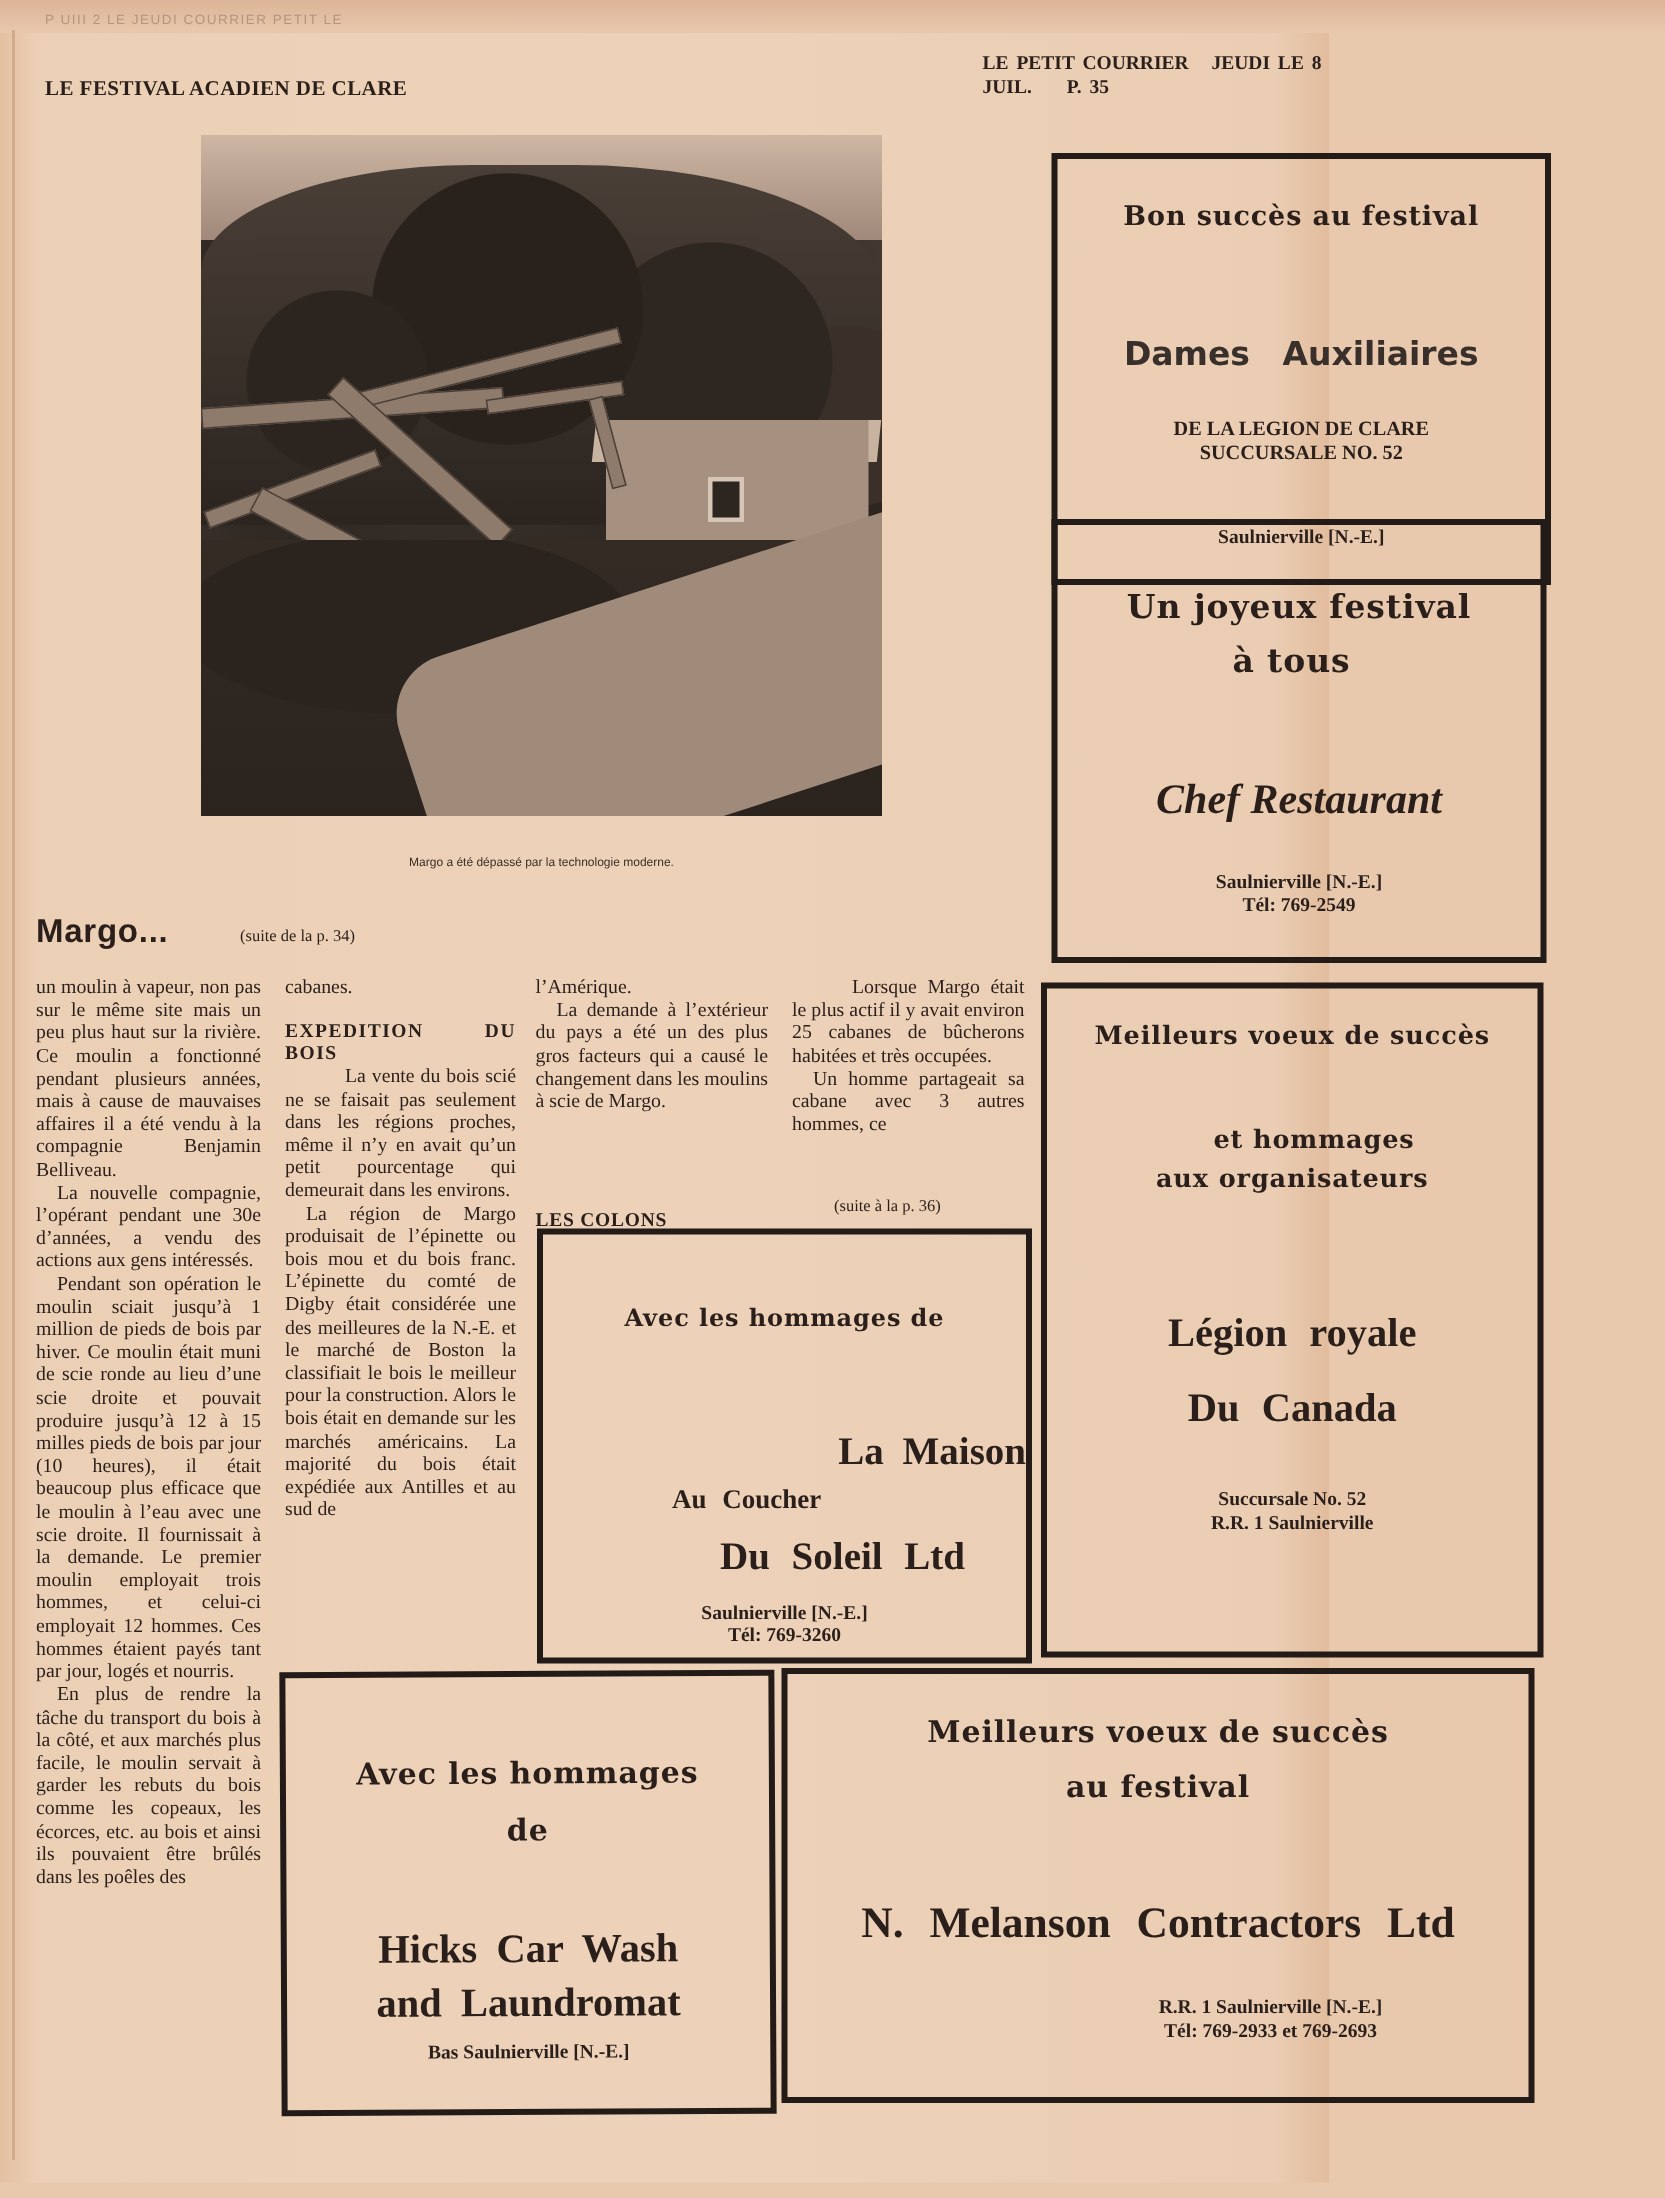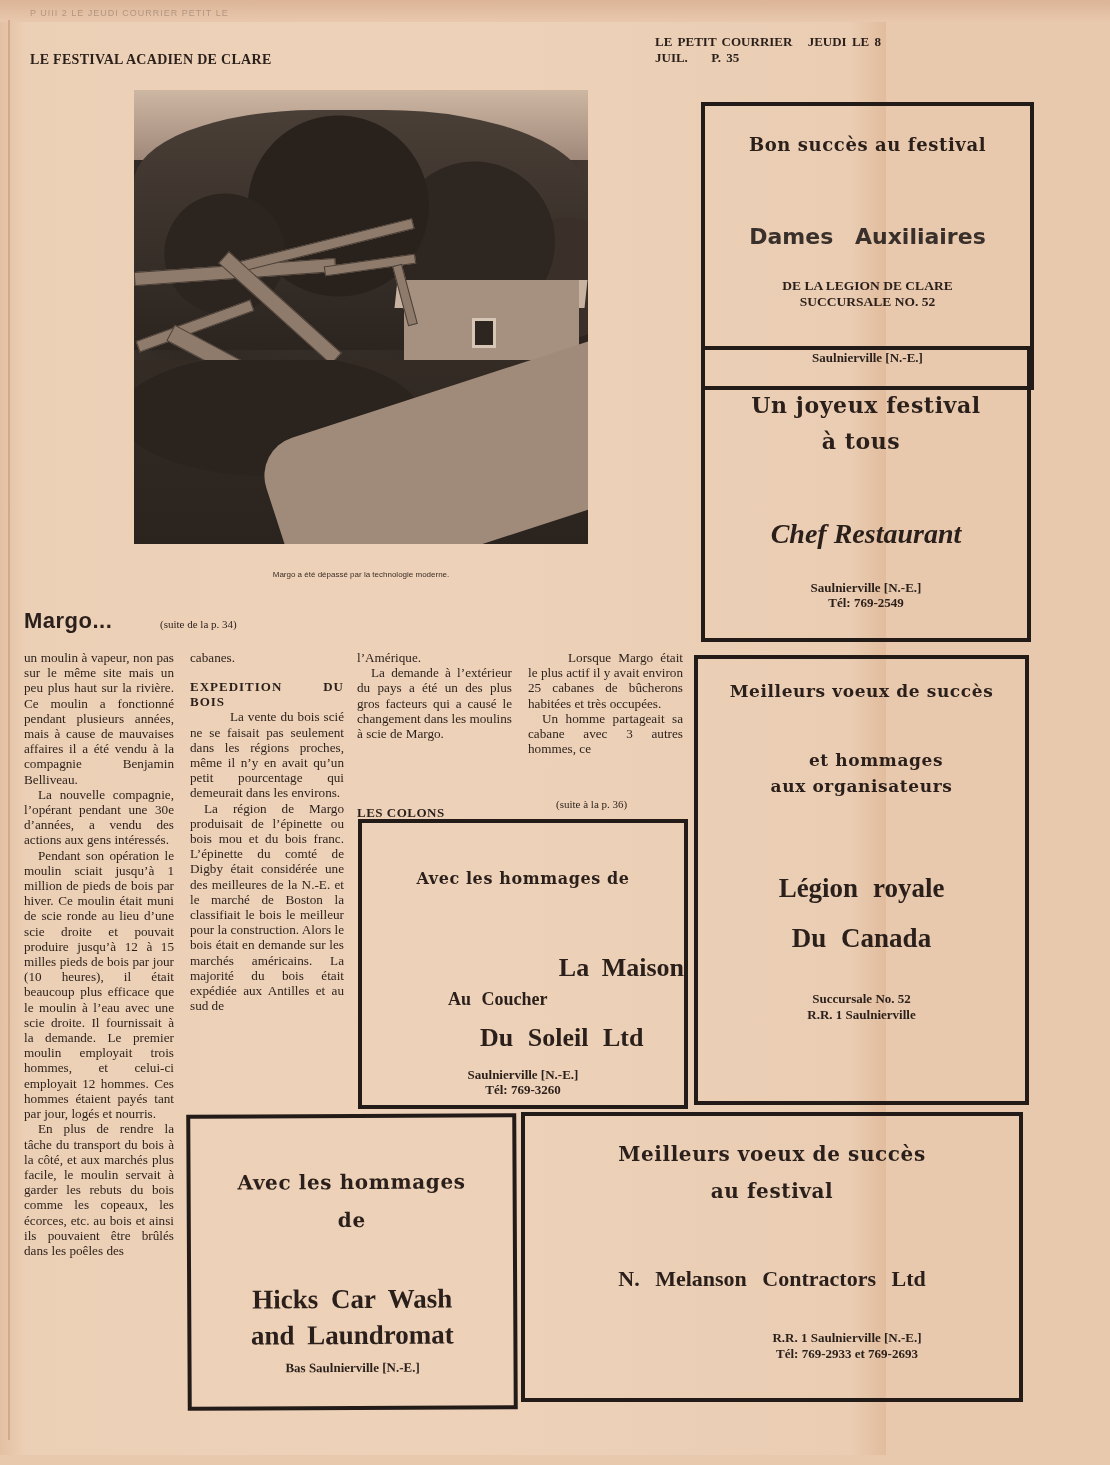--- a/index.html
+++ b/index.html
@@ -183,17 +183,17 @@
     <div class="line blackface" style="top:52px;font-size:20px;">Avec les hommages</div>
     <div class="line blackface" style="top:90px;font-size:20px;">de</div>
     <div class="line serif-b" style="top:166px;font-size:27px;word-spacing:6px;">Hicks Car Wash</div>
     <div class="line serif-b" style="top:202px;font-size:27px;word-spacing:6px;">and Laundromat</div>
     <div class="line small-addr" style="top:242px;">Bas Saulnierville [N.-E.]</div>
   </div>
 
   <div class="ad ad6">
     <div class="line blackface" style="top:26px;font-size:20px;">Meilleurs voeux de succès</div>
     <div class="line blackface" style="top:63px;font-size:20px;">au festival</div>
-    <div class="line serif-b" style="top:150px;font-size:22px;word-spacing:10px;">N. Melanson Contractors Ltd</div>
+    <div class="line serif-b" style="top:150px;font-size:29px;word-spacing:10px;">N. Melanson Contractors Ltd</div>
     <div class="line small-addr" style="top:214px;left:150px;">R.R. 1 Saulnierville [N.-E.]</div>
     <div class="line small-addr" style="top:230px;left:150px;">Tél: 769-2933 et 769-2693</div>
   </div>
 </div>
 
 </body></html>

